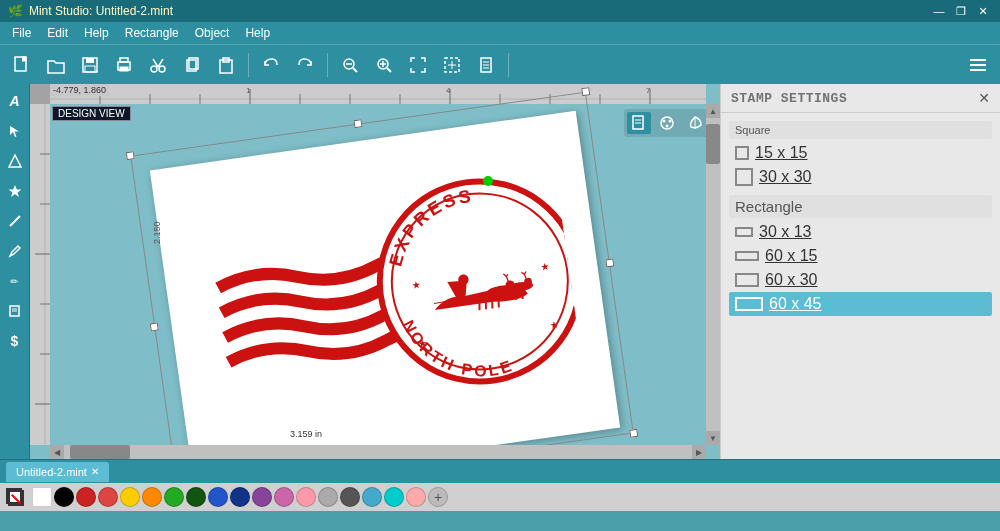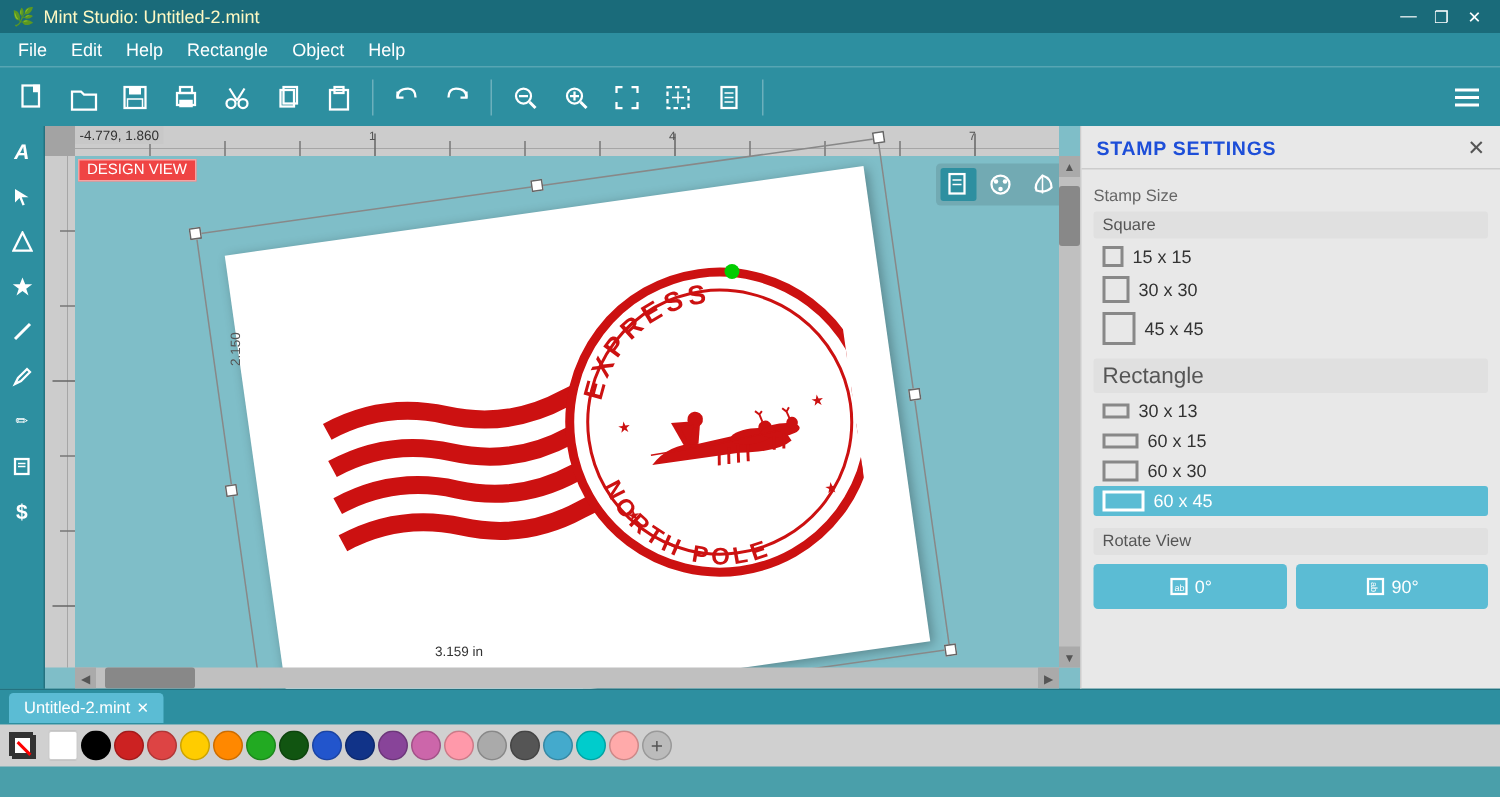--- a/index.html
+++ b/index.html
@@ -95,21 +95,21 @@
       background: #d0d0d0;
     }
     .ruler-corner {
       position: absolute; top: 0; left: 0; width: 20px; height: 20px;
       background: #a3a3a3;
     }
 
     
     .design-view-label {
       position: absolute; top: 22px; left: 22px;
-      background: #ef4444;
+      background: #0f172a;
       color: white;
       font-size: 10px;
       padding: 1px 5px;
       border: 1px solid rgba(255,255,255,0.5);
       z-index: 5;
     }
 
     
     .document-page {
       position: absolute;
@@ -173,41 +173,42 @@
       background: #e8e8e8;
       padding: 6px 10px;
       display: flex;
       align-items: center;
       justify-content: space-between;
       border-bottom: 1px solid #ccc;
     }
     .panel-title {
       font-weight: bold;
       font-size: 13px;
-      color: #1d4ed8;
+      color: #737373;
       letter-spacing: 0.5px;
+      font-family: Liberation Mono, monospace;
     }
     .panel-close {
       background: none; border: none; cursor: pointer;
       font-size: 14px; color: #555;
     }
     .panel-body {
       padding: 8px;
       flex: 1;
       overflow-y: auto;
     }
     .panel-section-label {
       font-size: 11px; color: #666; margin-bottom: 4px; margin-top: 4px;
     }
     .stamp-option {
       display: flex; align-items: center; gap: 6px;
       padding: 3px 6px;
       cursor: pointer;
       border-radius: 2px;
-      font-size: 12px; color: #333;
+      font-size: 16px; color: #333; text-decoration: underline;
     }
     .stamp-option.selected { background: #5bbcd4; color: white; }
     .stamp-option-icon {
       display: flex; align-items: center; justify-content: center;
     }
     .stamp-rect-icon {
       border: 2px solid #888;
       background: transparent;
     }
     .stamp-rect-icon.selected-icon { border-color: white; }
@@ -628,43 +629,36 @@
     </div>
   </div>
 
   <div class="right-panel">
     <div class="panel-header">
       <span class="panel-title">STAMP SETTINGS</span>
       <button class="panel-close">✕</button>
     </div>
     <div class="panel-body">
 
-      <div class="panel-section-label">Stamp Size</div>
 
       <div style="background:#e0e0e0; border-radius:2px; padding:3px 6px; margin-bottom:2px;">
         <div class="panel-section-label" style="margin:0; color:#555; font-size:11px;">Square</div>
       </div>
 
       <div class="stamp-option">
         <div class="stamp-option-icon">
           <div class="stamp-rect-icon size-rect-1"></div>
         </div>
         <span>15 x 15</span>
       </div>
       <div class="stamp-option">
         <div class="stamp-option-icon">
           <div class="stamp-rect-icon size-rect-2"></div>
         </div>
         <span>30 x 30</span>
-      </div>
-      <div class="stamp-option">
-        <div class="stamp-option-icon">
-          <div class="stamp-rect-icon size-rect-3"></div>
-        </div>
-        <span>45 x 45</span>
       </div>
 
       <div style="background:#e0e0e0; border-radius:2px; padding:3px 6px; margin-top:6px; margin-bottom:2px;">
         <div class="panel-section-label" style="margin:0; color:#555; font-size:15px;">Rectangle</div>
       </div>
 
       <div class="stamp-option">
         <div class="stamp-option-icon">
           <div class="stamp-rect-icon size-rect-wide-1"></div>
         </div>
@@ -682,41 +676,20 @@
         </div>
         <span>60 x 30</span>
       </div>
       <div class="stamp-option selected">
         <div class="stamp-option-icon">
           <div class="stamp-rect-icon size-rect-wide-4 selected-icon"></div>
         </div>
         <span>60 x 45</span>
       </div>
 
-      <div class="rotate-section">
-        <div style="background:#e0e0e0; border-radius:2px; padding:3px 6px; margin-bottom:6px;">
-          <div class="panel-section-label" style="margin:0; color:#555; font-size:11px;">Rotate View</div>
-        </div>
-        <div class="rotate-row">
-          <button class="rotate-btn">
-            <svg width="14" height="14" viewBox="0 0 14 14">
-                <rect x="2" y="2" width="10" height="10" fill="none" stroke="white" stroke-width="1.5"></rect>
-                <text x="4" y="10" font-size="6" fill="white">ab</text>
-              </svg>
-            <span>0°</span>
-          </button>
-          <button class="rotate-btn">
-            <svg width="14" height="14" viewBox="0 0 14 14">
-                <rect x="2" y="2" width="10" height="10" fill="none" stroke="white" stroke-width="1.5"></rect>
-                <text x="4" y="10" font-size="6" fill="white" transform="rotate(90,7,7)">ab</text>
-              </svg>
-            <span>90°</span>
-          </button>
-        </div>
-      </div>
 
     </div>
   </div>
 </div>
 
 <div class="tab-bar">
   <div class="tab-item">
     <span>Untitled-2.mint</span>
     <span class="tab-close">✕</span>
   </div>

